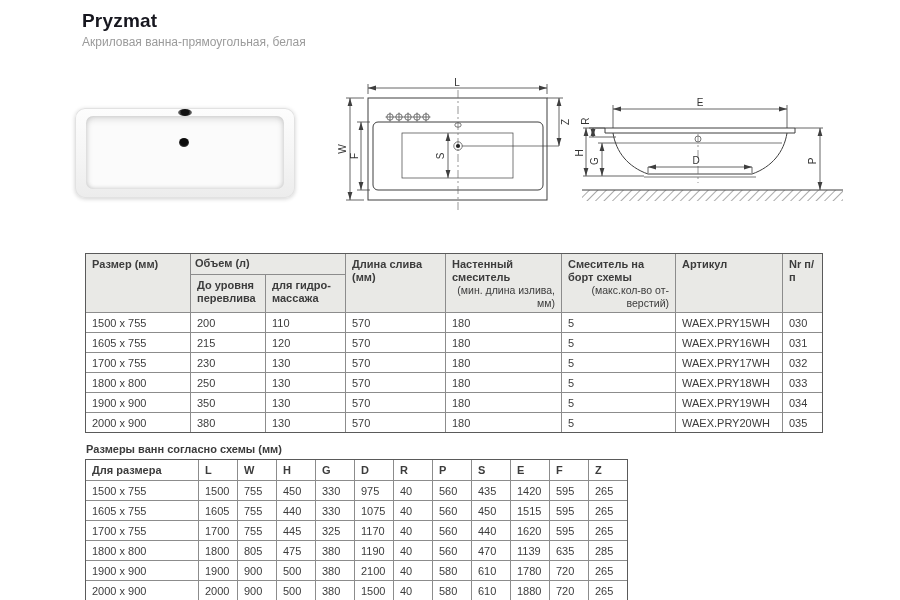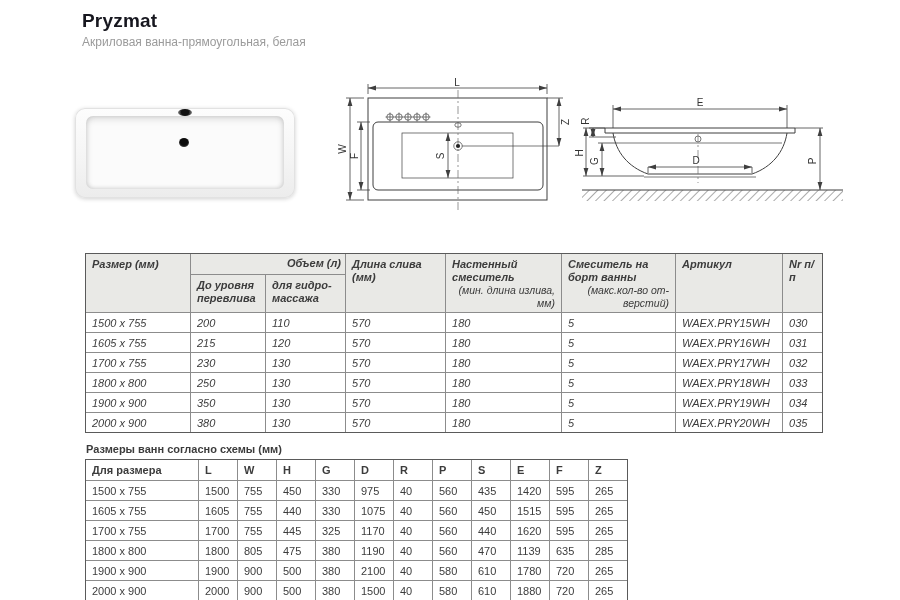--- a/index.html
+++ b/index.html
@@ -25,24 +25,24 @@
   
   svg{position:absolute;overflow:visible;}
   svg text{font-family:"Liberation Sans",sans-serif;font-size:10px;fill:#333;}
   .ln{stroke:#3f3f3f;stroke-width:1;fill:none;}
   .th{stroke:#3f3f3f;stroke-width:.7;fill:none;}
   .cl{stroke:#6a6a6a;stroke-width:.7;fill:none;stroke-dasharray:8 3 2 3;}
   .dim{stroke:#3f3f3f;stroke-width:.8;fill:none;}
 
   
   table{border-collapse:collapse;table-layout:fixed;font-size:11px;color:#3c3c3c;}
-  .t1{position:absolute;left:85px;top:253px;width:737px;font-style:italic;}
+  .t1{position:absolute;left:85px;top:253px;width:737px;}
   .t1 th,.t1 td{border:1px solid #8c8c8c;}
   .t1 thead th{background:#e9e9e6;text-align:left;vertical-align:top;padding:4px 6px 2px 6px;font-size:11px;line-height:13px;}
-  .t1 th.ctr{text-align:right;vertical-align:middle;padding:2px 4px;}
+  .t1 th.ctr{text-align:left;vertical-align:middle;padding:2px 4px;}
   .t1 .note{display:block;font-weight:normal;font-size:10.5px;text-align:right;}
   .t1 tbody td{height:19px;padding:0 6px;background:#fff;}
   .t1{outline:1px solid #5a5a5a;outline-offset:-1px;}
 
   .schTitle{position:absolute;left:86px;top:443px;font-size:11px;font-weight:bold;color:#3c3c3c;}
   .t2{position:absolute;left:85px;top:459px;width:542px;}
   .t2 th,.t2 td{border:1px solid #8c8c8c;}
   .t2 thead th{background:#fff;text-align:left;padding:3px 6px;height:14px;font-size:11px;}
   .t2 tbody td{height:19px;padding:0 6px;background:#fff;}
   .t2{outline:1px solid #5a5a5a;outline-offset:-1px;}
@@ -182,21 +182,21 @@
     <thead>
       <tr>
         <th rowspan="2">Размер (мм)</th>
         <th colspan="2" class="ctr">Объем (л)</th>
         <th rowspan="2">Длина слива (мм)</th>
         <th rowspan="2">
           <span>Настенный смеситель</span>
           <span class="note">(мин. длина излива, мм)</span>
         </th>
         <th rowspan="2">
-          <span>Смеситель на борт ванны</span>
+          <span>Смеситель на борт схемы</span>
           <span class="note">(макс.кол-во от-верстий)</span>
         </th>
         <th rowspan="2">Артикул</th>
         <th rowspan="2">Nr п/п</th>
       </tr>
       <tr>
         <th>До уровня перевлива</th>
         <th>для гидро-массажа</th>
       </tr>
     </thead>

